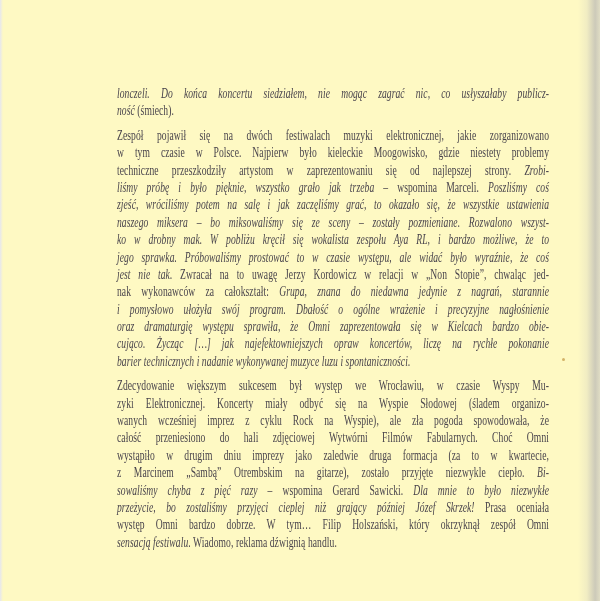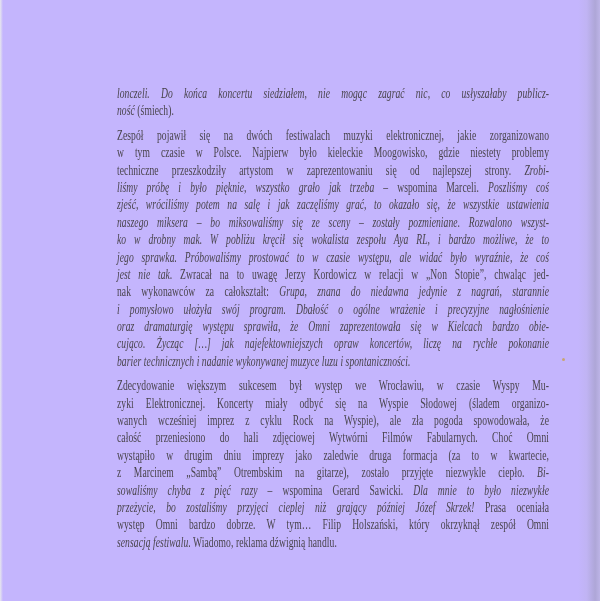--- a/index.html
+++ b/index.html
@@ -2,21 +2,21 @@
 <html><head>
 <meta charset="utf-8">
 <style>
   html, body { margin: 0; padding: 0; }
   body {
     width: 600px; height: 601px;
     position: relative; overflow: hidden;
     background: #ffffff;
     font-family: "Liberation Serif", "DejaVu Serif", serif;
   }
-  .page { position: absolute; inset: 0; background: #c4b5fd; }
+  .page { position: absolute; inset: 0; background: #fef9c3; }
   .edge-left {
     position: absolute; top: 0; left: 0; width: 3px; height: 100%;
     background: linear-gradient(to right, #e7e7ee, rgba(231,231,238,0));
   }
   .edge-right {
     position: absolute; top: 0; right: 0; width: 22px; height: 100%;
     background: linear-gradient(to right,
       rgba(172,172,192,0) 0%,
       rgba(172,172,192,0.16) 40%,
       rgba(150,150,174,0.48) 78%,

